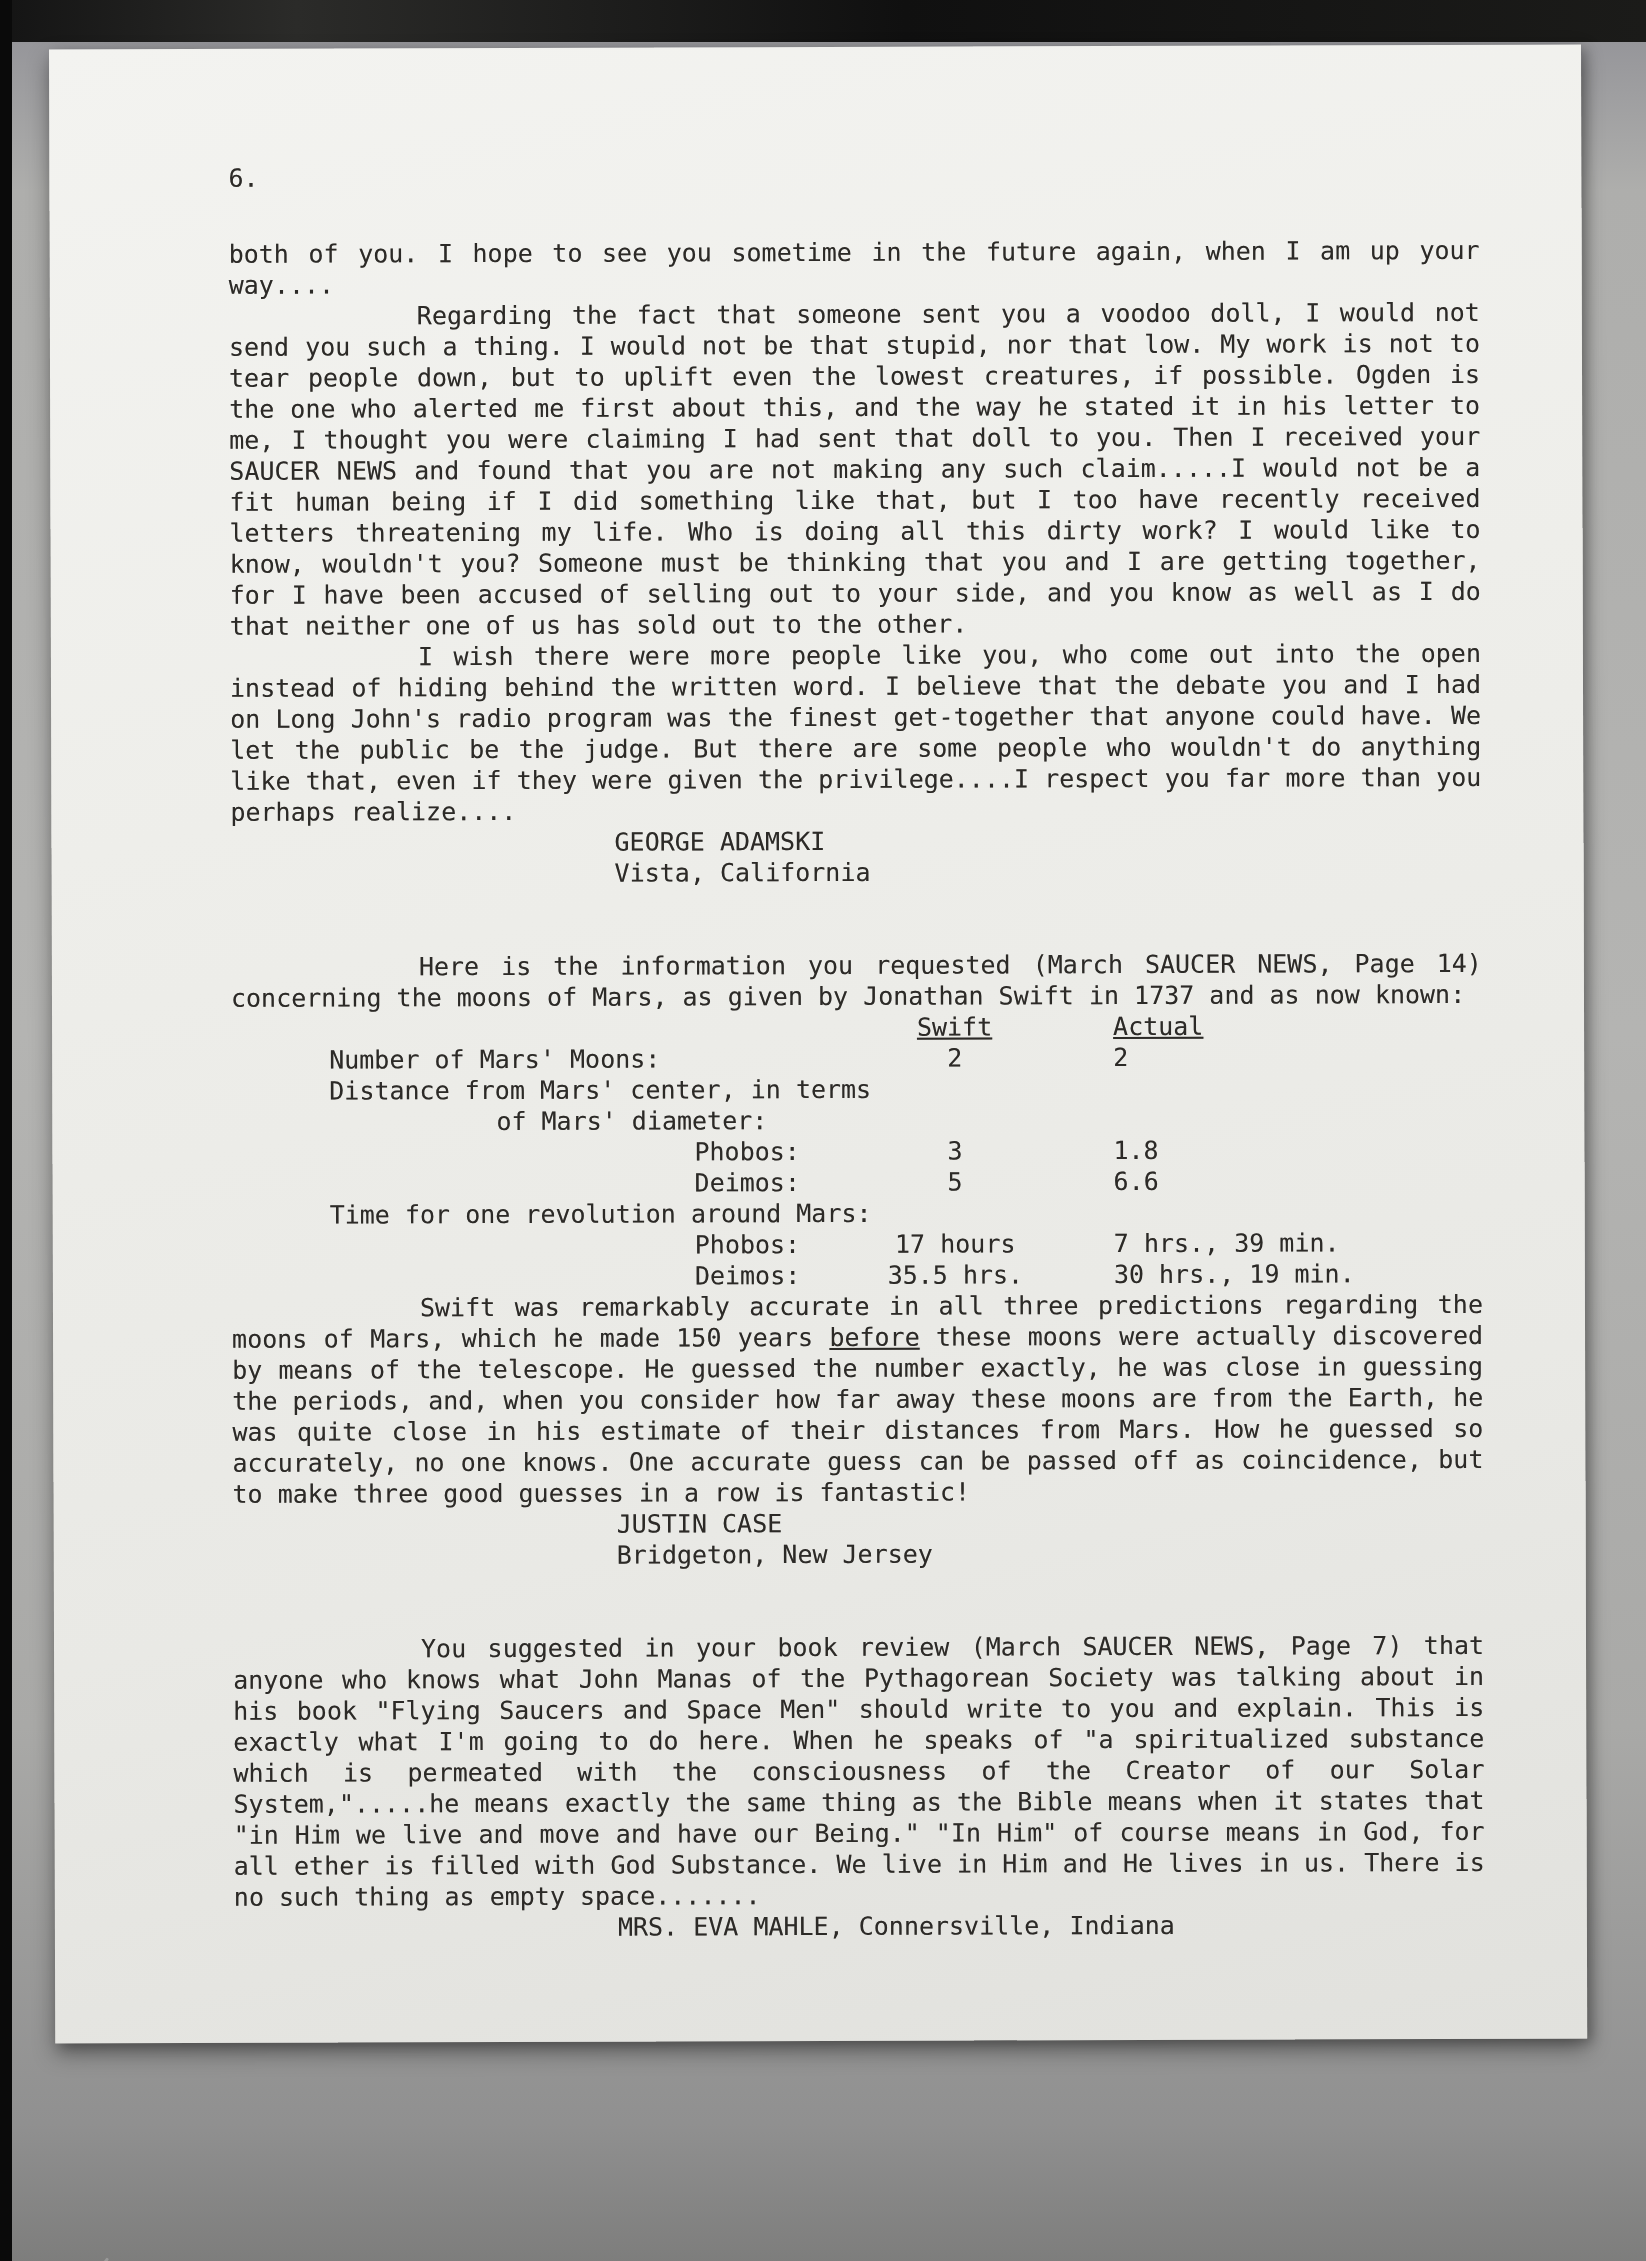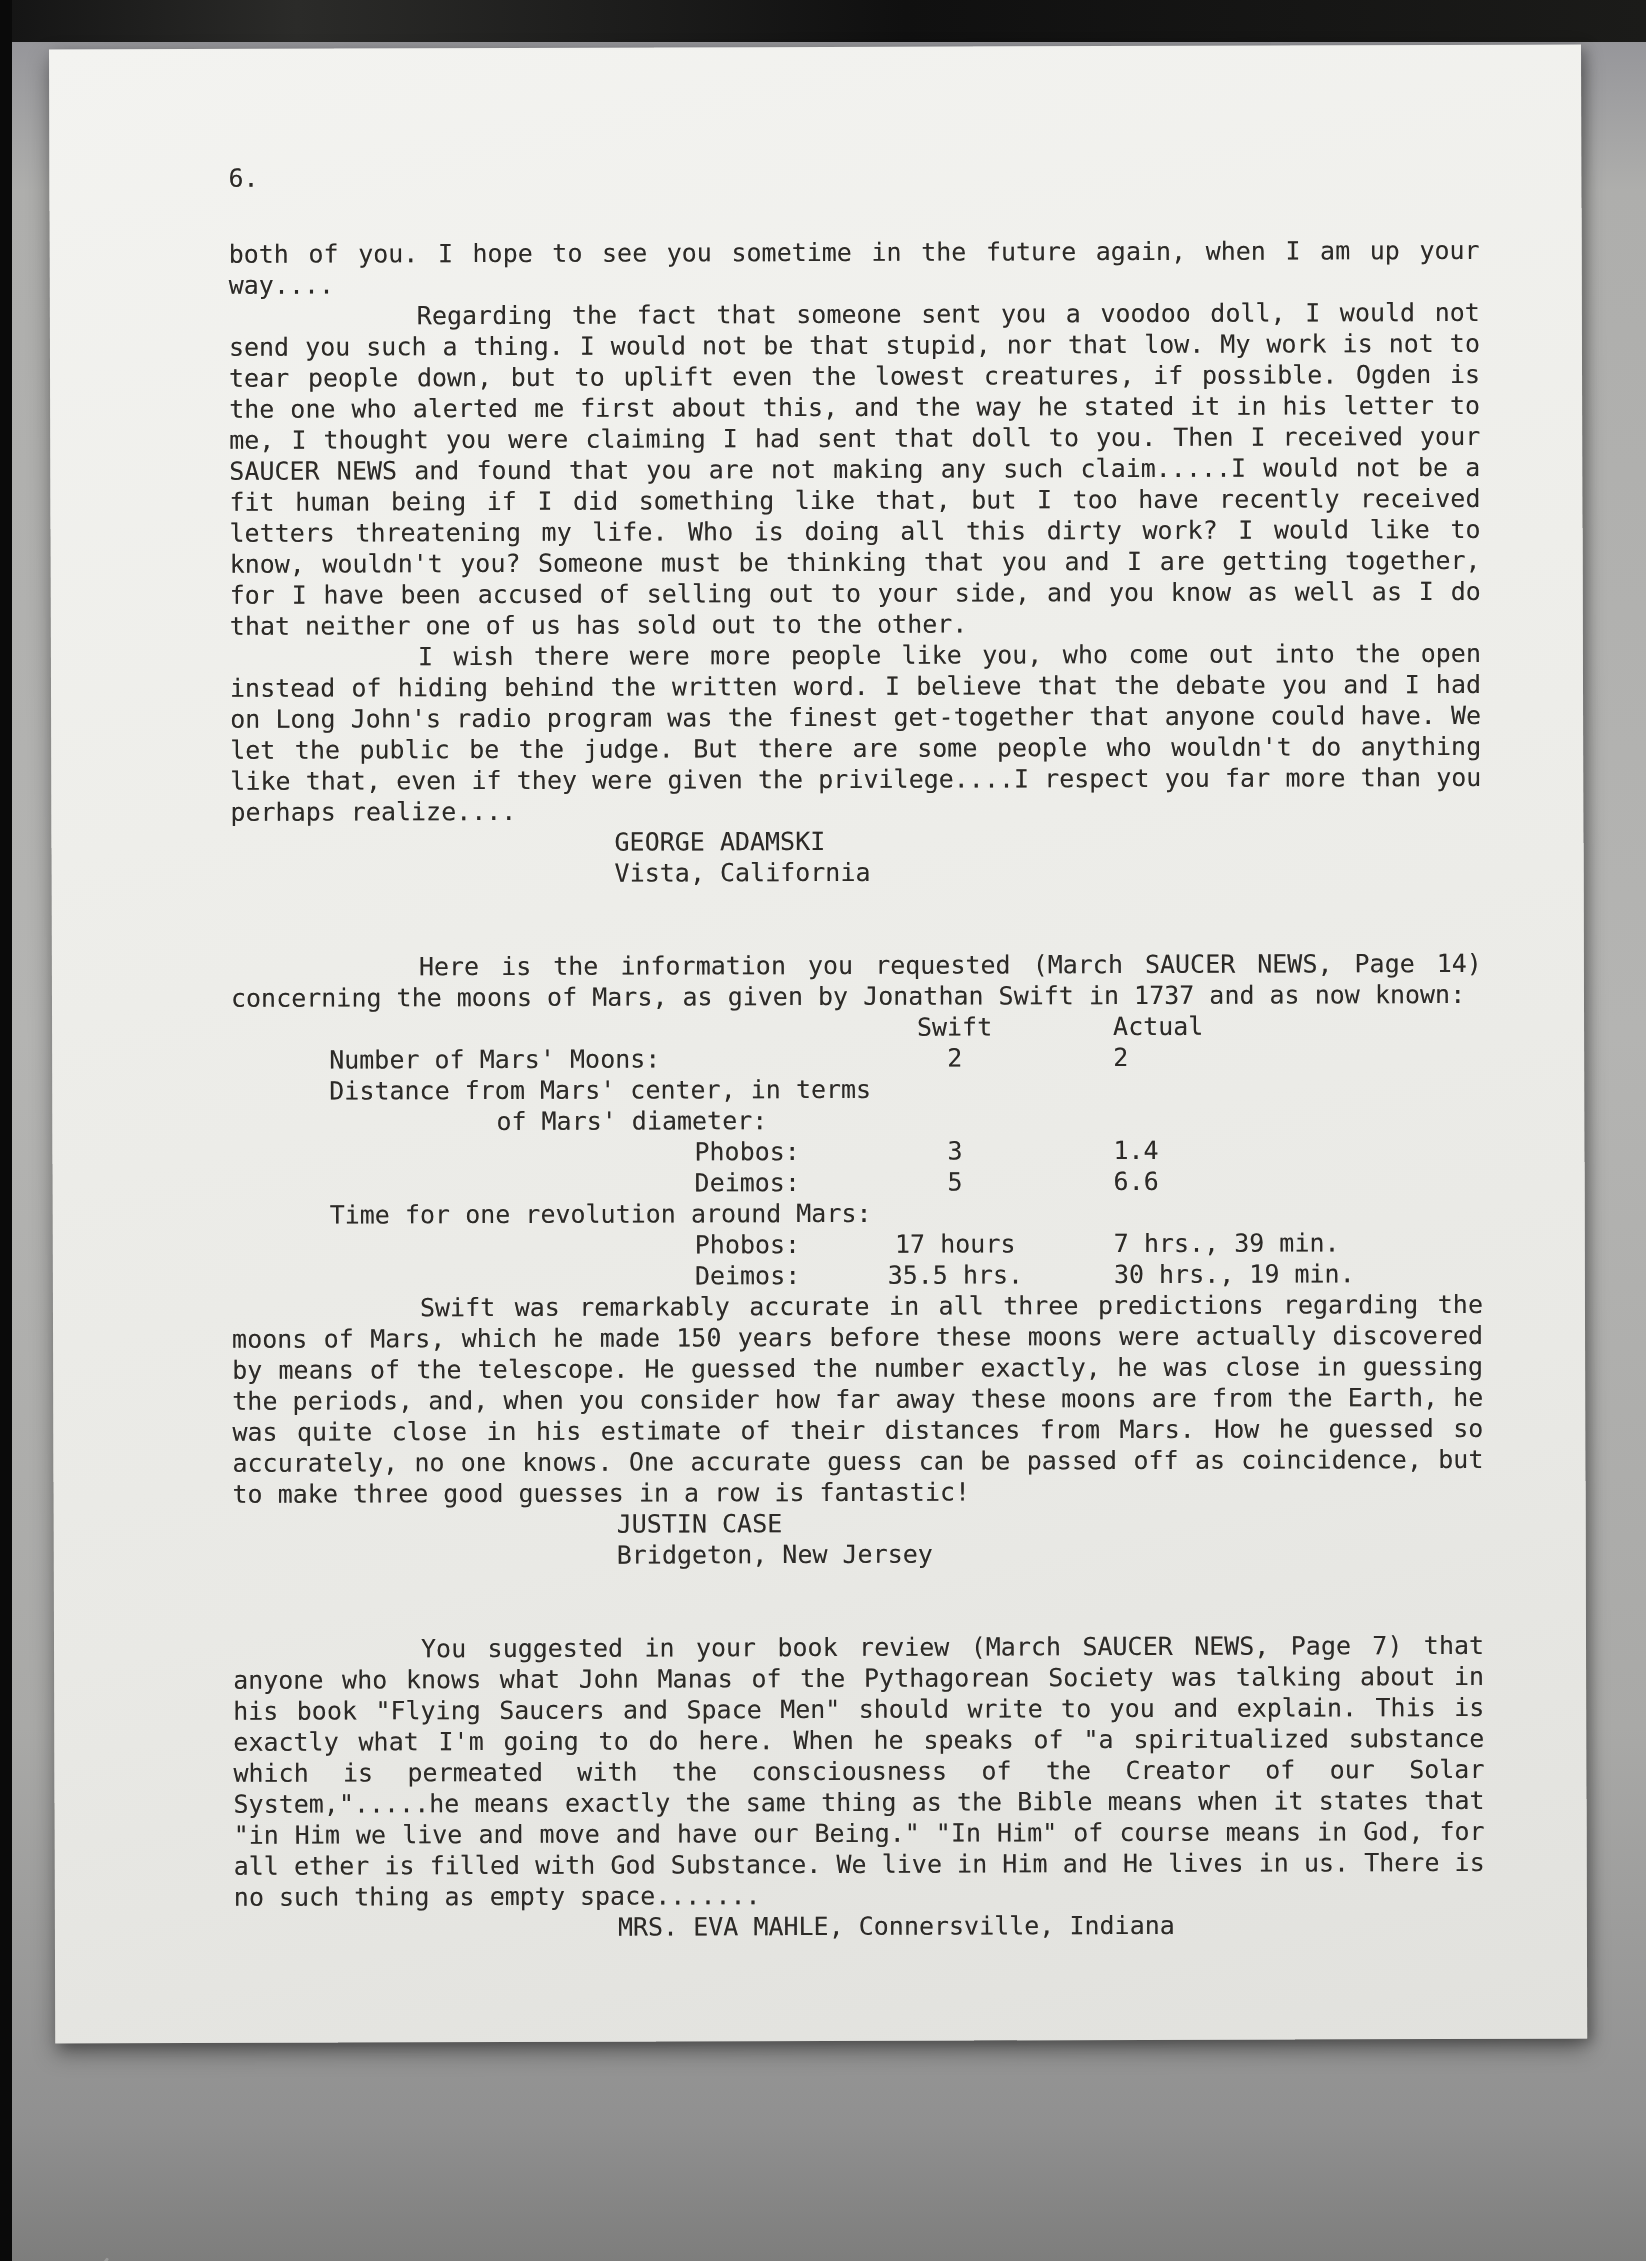--- a/index.html
+++ b/index.html
@@ -54,21 +54,21 @@
   .sig { margin-left: 384px; }
 
   .mtable { position: relative; width: 100%; }
   .trow { position: relative; width: 100%; }
   .tlabel { display: inline-block; }
   .ind0 { padding-left: 98px; }
   .ind1 { padding-left: 265px; }
   .ind2 { padding-left: 463px; }
   .tswift  { position: absolute; left: 597px; top: 0; width: 253px; text-align: center; }
   .tactual { position: absolute; left: 882px; top: 0; width: 289px; }
-  .ul { }
+  .ul { text-decoration: underline; }
 </style>
 </head>
 <body>
 
 <div class="photo">
   <div class="top-band"></div>
   <div class="mat">
     <div class="scratch s1"></div>
 
     <div class="paper">
@@ -83,21 +83,21 @@
       </div>
 
       <div>
         <p class="p indent gap2">Here is the information you requested (March SAUCER NEWS, Page 14) concerning the moons of Mars, as given by Jonathan Swift in 1737 and as now known:</p>
 
         <div class="mtable">
           <div class="trow"><span class="tlabel"></span><span class="tswift ul">Swift</span><span class="tactual ul">Actual</span></div>
           <div class="trow"><span class="tlabel ind0">Number of Mars' Moons:</span><span class="tswift">2</span><span class="tactual">2</span></div>
           <div class="trow"><span class="tlabel ind0">Distance from Mars' center, in terms</span><span class="tswift"></span><span class="tactual"></span></div>
           <div class="trow"><span class="tlabel ind1">of Mars' diameter:</span><span class="tswift"></span><span class="tactual"></span></div>
-          <div class="trow"><span class="tlabel ind2">Phobos:</span><span class="tswift">3</span><span class="tactual">1.4</span></div>
+          <div class="trow"><span class="tlabel ind2">Phobos:</span><span class="tswift">3</span><span class="tactual">1.8</span></div>
           <div class="trow"><span class="tlabel ind2">Deimos:</span><span class="tswift">5</span><span class="tactual">6.6</span></div>
           <div class="trow"><span class="tlabel ind0">Time for one revolution around Mars:</span><span class="tswift"></span><span class="tactual"></span></div>
           <div class="trow"><span class="tlabel ind2">Phobos:</span><span class="tswift">17 hours</span><span class="tactual">7 hrs., 39 min.</span></div>
           <div class="trow"><span class="tlabel ind2">Deimos:</span><span class="tswift">35.5 hrs.</span><span class="tactual">30 hrs., 19 min.</span></div>
         </div>
 
         <p class="p indent"><span>Swift was remarkably accurate in all three predictions regarding the moons of Mars, which he made 150 years </span><span class="ul">before</span><span> these moons were actually discovered by means of the telescope. He guessed the number exactly, he was close in guessing the periods, and, when you consider how far away these moons are from the Earth, he was quite close in his estimate of their distances from Mars. How he guessed so accurately, no one knows. One accurate guess can be passed off as coincidence, but to make three good guesses in a row is fantastic!</span></p>
         <div class="sig">JUSTIN CASE</div>
         <div class="sig">Bridgeton, New Jersey</div>
       </div>

